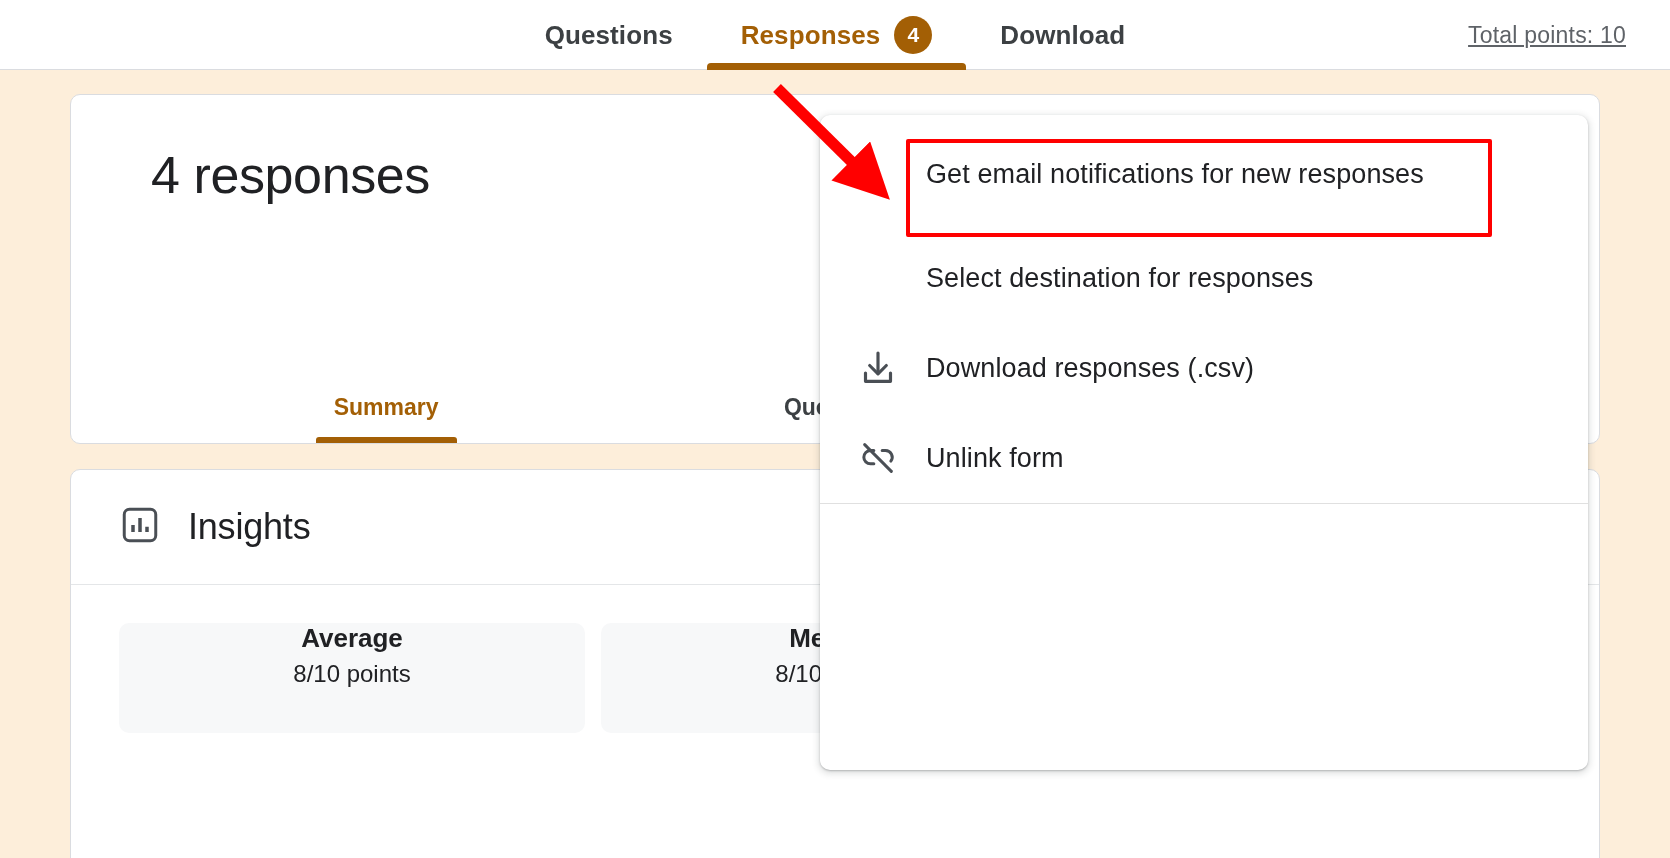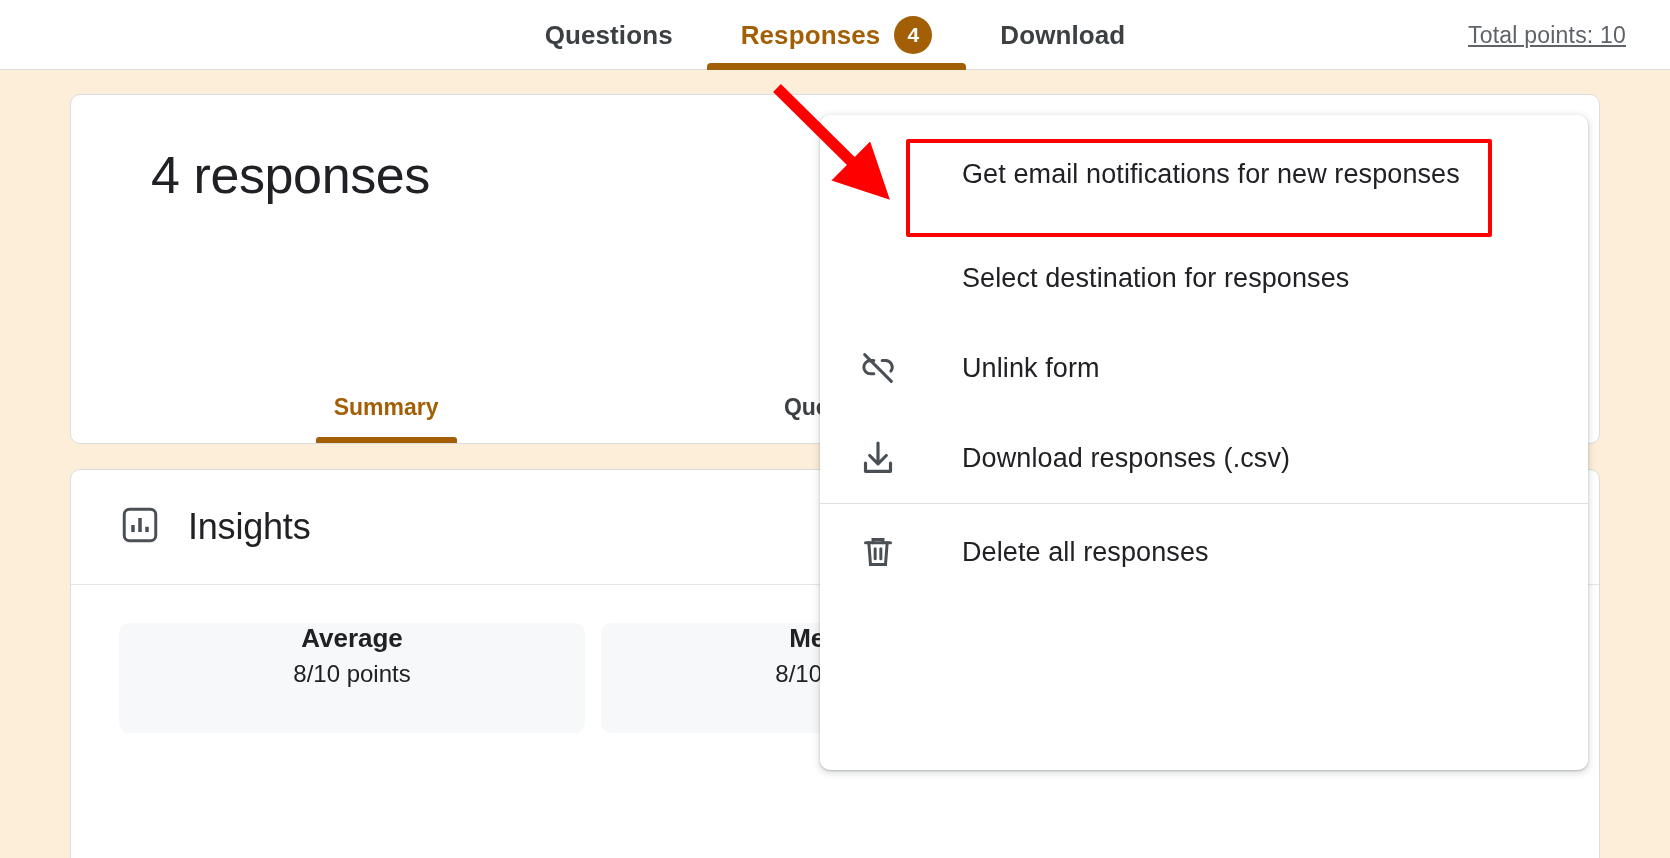--- a/index.html
+++ b/index.html
@@ -254,21 +254,20 @@
     align-items: center;
     justify-content: center;
     flex: 0 0 52px;
   }
 
   .menu-item .mi-label {
     font-size: 27px;
     color: #202124;
     letter-spacing: .1px;
     white-space: nowrap;
-    margin-left: 36px;
   }
 
   .menu-divider {
     width: 768px;
     height: 1px;
     background: #e0e0e0;
   }
 
   
   .highlight-box {
@@ -377,55 +376,43 @@
     <span class="mi-label">Get email notifications for new responses</span>
   </button>
 
   <button class="menu-item">
     <span class="mi-icon"></span>
     <span class="mi-label">Select destination for responses</span>
   </button>
 
   <button class="menu-item">
     <span class="mi-icon">
+      <svg width="40" height="40" viewBox="0 0 24 24" fill="none" stroke="#4a4f55" stroke-width="1.9" stroke-linecap="round" stroke-linejoin="round">
+        <line x1="12" y1="3" x2="12" y2="15"></line>
+        <polyline points="7,10.5 12,15.5 17,10.5"></polyline>
+        <polyline points="4.5,15 4.5,20 19.5,20 19.5,15"></polyline>
+      </svg>
+    </span>
+    <span class="mi-label">Download responses (.csv)</span>
+  </button>
+
+  <button class="menu-item">
+    <span class="mi-icon">
       <svg width="40" height="40" viewBox="0 0 24 24" fill="none" stroke="#4a4f55" stroke-width="1.8" stroke-linecap="round">
         <path d="M9.5 7.5H7.5a4 4 0 0 0 0 8h2"></path>
         <path d="M14.5 7.5h2a4 4 0 0 1 3.2 6.4"></path>
         <line x1="4" y1="4" x2="20" y2="20"></line>
       </svg>
     </span>
     <span class="mi-label">Unlink form</span>
   </button>
 
-  <button class="menu-item">
-    <span class="mi-icon">
-      <svg width="40" height="40" viewBox="0 0 24 24" fill="none" stroke="#4a4f55" stroke-width="1.9" stroke-linecap="round" stroke-linejoin="round">
-        <line x1="12" y1="3" x2="12" y2="15"></line>
-        <polyline points="7,10.5 12,15.5 17,10.5"></polyline>
-        <polyline points="4.5,15 4.5,20 19.5,20 19.5,15"></polyline>
-      </svg>
-    </span>
-    <span class="mi-label">Download responses (.csv)</span>
-  </button>
-
 
   <div class="menu-divider"></div>
 
-  <button class="menu-item" style="height:96px;">
-    <span class="mi-icon">
-      <svg width="40" height="40" viewBox="0 0 24 24" fill="none" stroke="#4a4f55" stroke-width="1.8" stroke-linecap="round">
-        <polyline points="4.5,6.5 19.5,6.5"></polyline>
-        <path d="M9 6.5V4.5h6v2"></path>
-        <path d="M6.5 6.5l1 13h9l1-13"></path>
-        <line x1="10.3" y1="10" x2="10.3" y2="16"></line>
-        <line x1="13.7" y1="10" x2="13.7" y2="16"></line>
-      </svg>
-    </span>
-    <span class="mi-label">Delete all responses</span>
-  </button>
 
 </div>
 
 <div class="highlight-box"></div>
 
 <svg class="arrow-svg" viewBox="0 0 260 180">
   <defs>
     <marker id="ah" markerWidth="5" markerHeight="5" refX="2.2" refY="2.5" orient="auto">
       <path d="M0,0 L5,2.5 L0,5 z" fill="#ff0000"></path>
     </marker>

